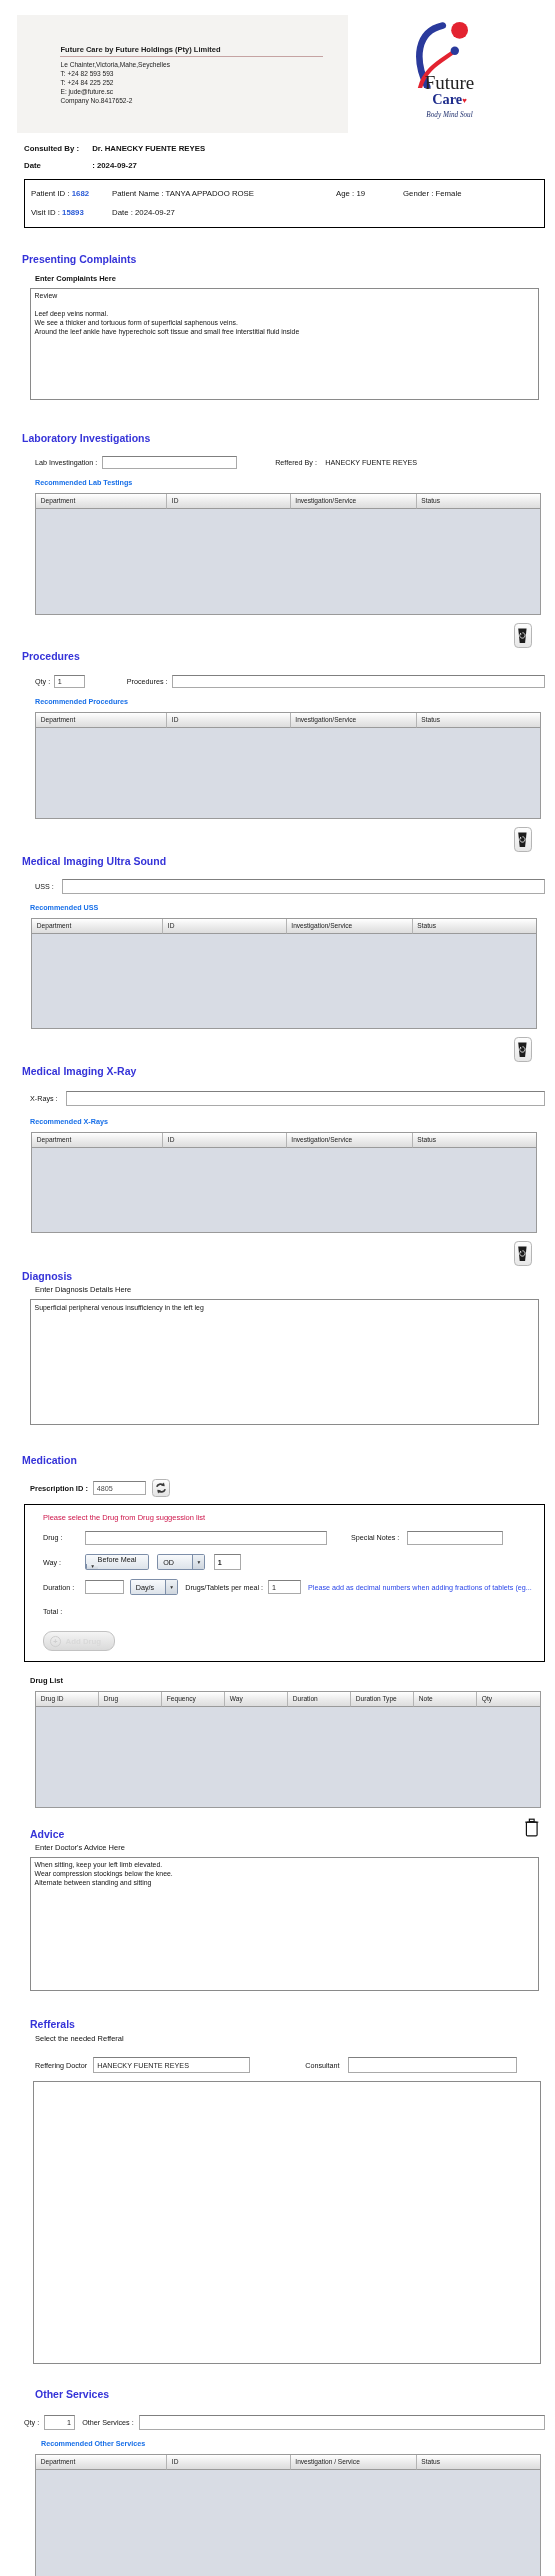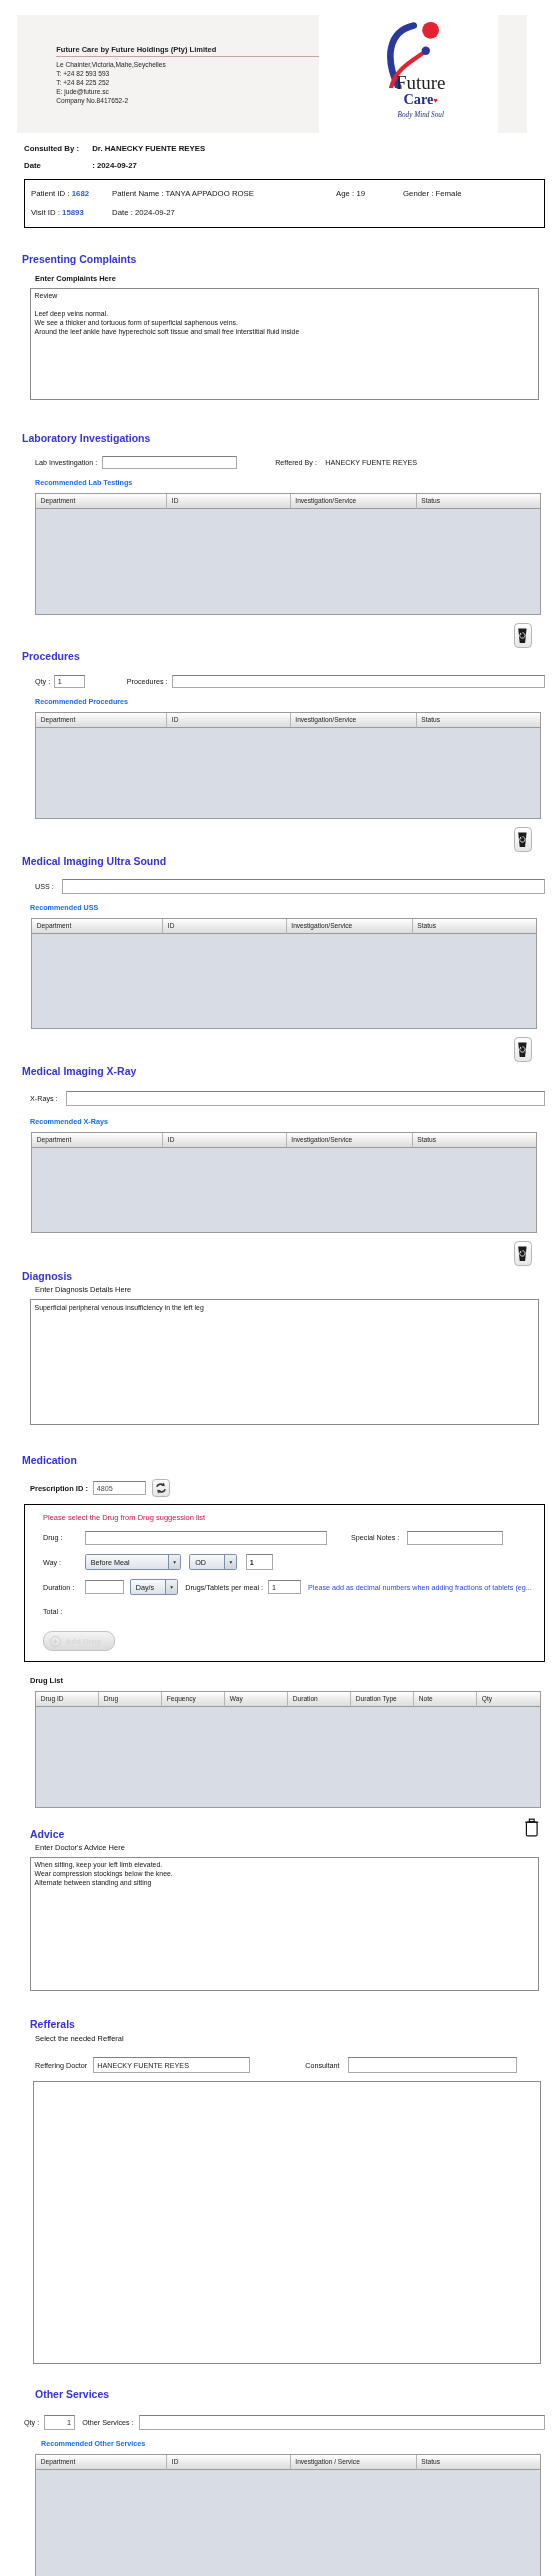--- a/index.html
+++ b/index.html
@@ -5,21 +5,21 @@
   * { box-sizing: border-box; margin: 0; padding: 0; }
   body {
     width: 556px; min-height: 2576px; background: #ffffff;
     font-family: "Liberation Sans", sans-serif; color: #111;
   }
   .page { position: relative; width: 556px; min-height: 2576px; background:#fff; }
 
   
   .header-band {
     margin: 15px 29px 0 16.7px; background: #f4f3f1; display: flex;
-    justify-content: center; min-height: 118px;
+    justify-content: space-between; min-height: 118px; padding-left: 33px;
   }
   .company-block { padding: 30px 0 0 10.8px; }
   .company-name {
     font-size: 7.5px; font-weight: bold; color: #222;
     border-bottom: 0.6px solid #c5a3a3; padding-bottom: 1.8px; width: 263px; margin-bottom: 3.6px;
   }
   .company-line { font-size: 6.6px; color: #222; line-height: 9px; }
   .logo-box { width: 179px; background: #ffffff; text-align: center; padding-top: 2.4px; }
   .logo-word-future { font-family: "Liberation Serif", serif; font-size: 19px; color: #222; line-height: 18px; margin-top: -16.7px; margin-left: 24px;}
   .logo-word-care { font-family: "Liberation Serif", serif; font-size: 14.3px; font-weight: bold; color: #1f2d8c; line-height: 14.3px; margin-left: 24px; position: relative;}
@@ -320,21 +320,21 @@
 
     <div class="med-row">
       <span class="med-lbl">Drug :</span>
       <input class="tb" style="width: 242px;" value="">
       <span style="margin-left:24px;">Special Notes :</span>
       <input class="tb" style="width: 96px; margin-left: 7.2px;" value="">
     </div>
 
     <div class="med-row">
       <span class="med-lbl">Way :</span>
-      <div class="combo" style="width:96px;">
+      <div class="combo" style="width:64px;flex-direction:column;">
         <span class="txt">Before Meal</span>
         <span class="arr">▼</span>
       </div>
       <div class="combo" style="width:48px; margin-left:8.4px;">
         <span class="txt">OD</span>
         <span class="arr">▼</span>
       </div>
       <input class="tb bold" style="width: 27.5px; margin-left: 8.4px; height: 15.5px;" value="1">
     </div>
 

